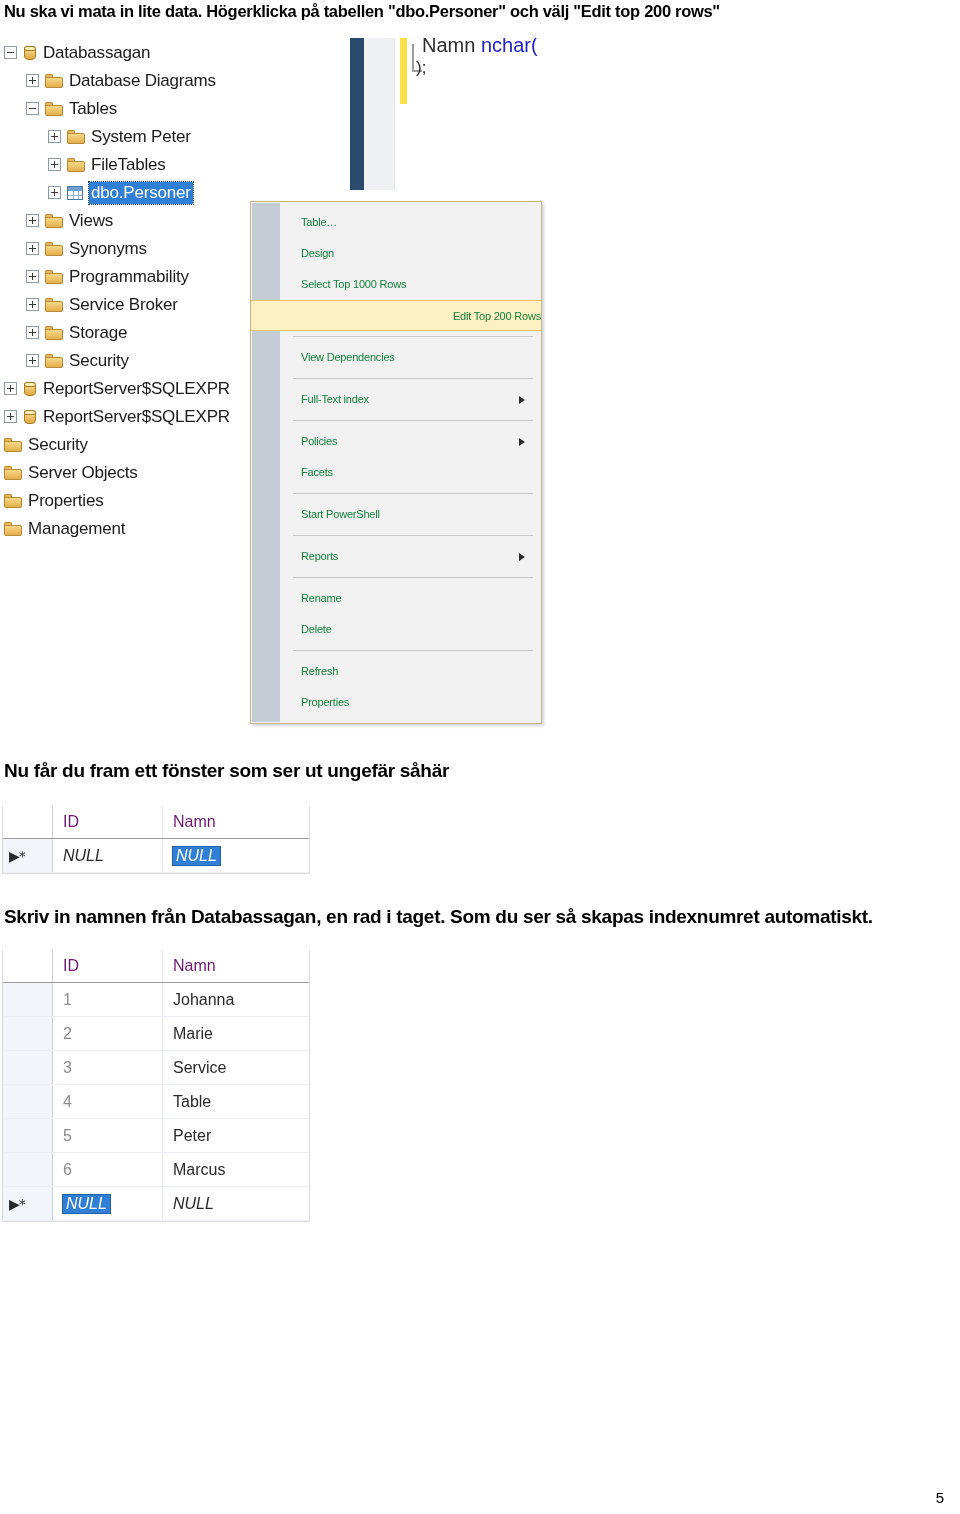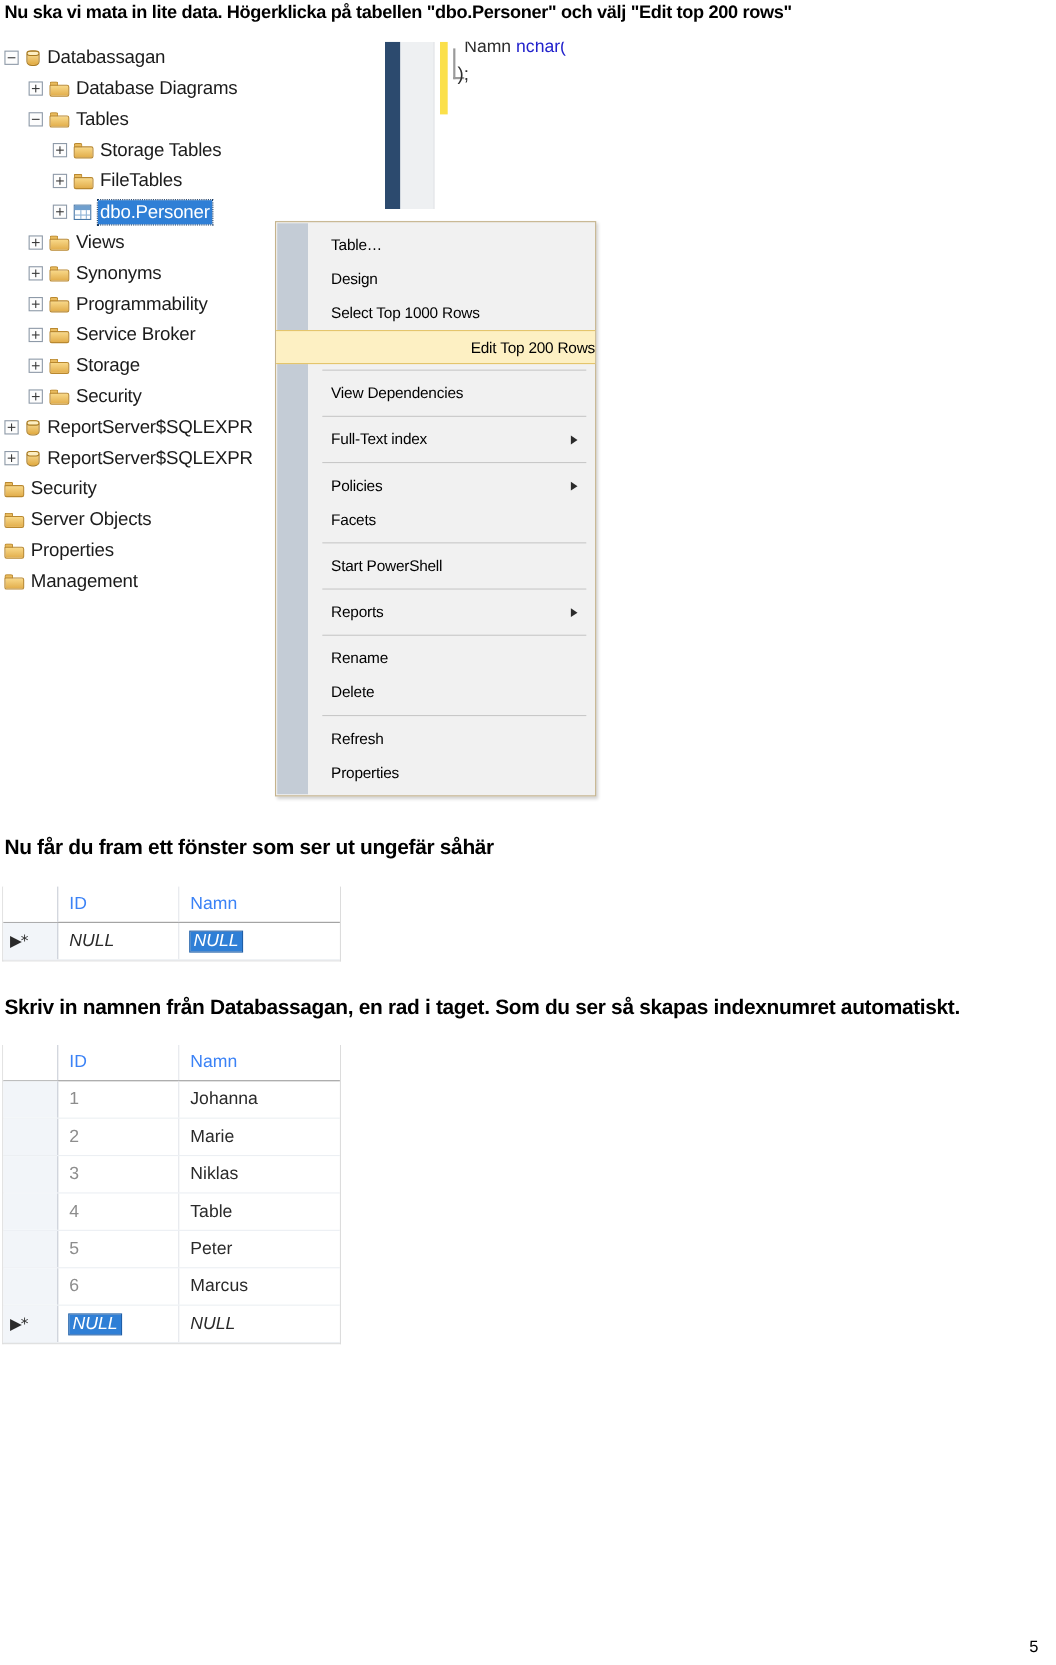--- a/index.html
+++ b/index.html
@@ -116,21 +116,21 @@
   }
   .ed-gutter{
     position:absolute;left:24px;top:0px;width:30px;height:152px;
     background:#eef0f2;border-right:1px solid #e3e5e8;
   }
   .ed-change{
     position:absolute;left:60px;top:0px;width:7px;height:66px;
     background:#fbe04a;
   }
   .ed-codeline1{
-    position:absolute;left:82px;top:-4px;font-size:16px;white-space:nowrap;
+    position:absolute;left:82px;top:-4px;font-size:20px;white-space:nowrap;
     color:#2d2d2d;
   }
   .ed-codeline1 .kw{color:#2222cc;}
   .ed-codeline2{
     position:absolute;left:76px;top:20px;font-size:17px;color:#2d2d2d;
   }
   .ed-brace{
     position:absolute;left:72px;top:6px;width:8px;height:26px;
     border-left:2px solid #9a9a9a;border-bottom:2px solid #9a9a9a;
   }
@@ -142,21 +142,21 @@
     box-shadow:2px 2px 3px rgba(0,0,0,0.18);
     box-sizing:border-box;
   }
   .ctx-gutter{
     position:absolute;left:1px;top:1px;width:28px;bottom:1px;
     background:#c4ccd6;
   }
   .ctx-items{position:relative;padding:5px 0 5px 0;}
   .ctx-item{
     position:relative;height:31px;line-height:31px;
-    padding-left:50px;font-size:14px;color:#000000;
+    padding-left:50px;font-size:11px;color:#15803d;
     letter-spacing:-0.2px;white-space:nowrap;
     box-sizing:border-box;
   }
   .ctx-item.hl{
     background:#fdf0c3;border-top:1px solid #e4c56c;
     border-bottom:1px solid #e4c56c;
     text-align:right;
   }
   .ctx-item .arrow{
     position:absolute;right:16px;top:12px;width:0;height:0;
@@ -189,42 +189,42 @@
     display:flex;align-items:center;box-sizing:border-box;
     padding-left:10px;white-space:nowrap;overflow:hidden;
   }
   .c-sel{
     width:50px;flex:0 0 50px;background:#f2f5f9;
     border-right:1px solid #c9ced6;padding-left:6px;
     font-size:14px;color:#2a2a2a;letter-spacing:-1px;
   }
   .c-id{width:110px;flex:0 0 110px;border-right:1px solid #e4e7ec;color:#8d8d8d;}
   .c-namn{flex:1 1 auto;color:#2a2a2a;}
-  .grow.head .c-id,.grow.head .c-namn{color:#3b82f6;}
+  .grow.head .c-id,.grow.head .c-namn{color:#701a75;}
   .grow.head .c-sel{background:#ffffff;border-right:1px solid #c9ced6;}
   .nullv{font-style:italic;color:#2a2a2a;}
   .nullv.sel{
     background:#2f7fd6;color:#ffffff;
     outline:1px solid #1f5fa8;padding:0 3px;
   }
   .idv{color:#8d8d8d;}
   .rowmark{font-family:"DejaVu Sans", sans-serif;}
 </style>
 </head>
 <body>
 
 <div class="doc-heading">Nu ska vi mata in lite data. Högerklicka på tabellen "dbo.Personer" och välj "Edit top 200 rows"</div>
 
 <div class="ssms-shot">
 
   <div class="tree" id="tree-root">
       <div class="tnode" style="top: 0px; left: 4px;"><span class="exp-box "></span><span class="ico ico-db"><span class="cyl"></span><span class="cap"></span></span><span class="tlabel">Databassagan</span></div>
       <div class="tnode" style="top: 28px; left: 26px;"><span class="exp-box plus"></span><span class="ico ico-folder"><span class="ft"></span><span class="fb"></span></span><span class="tlabel">Database Diagrams</span></div>
       <div class="tnode" style="top: 56px; left: 26px;"><span class="exp-box "></span><span class="ico ico-folder"><span class="ft"></span><span class="fb"></span></span><span class="tlabel">Tables</span></div>
-      <div class="tnode" style="top: 84px; left: 48px;"><span class="exp-box plus"></span><span class="ico ico-folder"><span class="ft"></span><span class="fb"></span></span><span class="tlabel">Storage Tables</span></div>
+      <div class="tnode" style="top: 84px; left: 48px;"><span class="exp-box plus"></span><span class="ico ico-folder"><span class="ft"></span><span class="fb"></span></span><span class="tlabel">System Peter</span></div>
       <div class="tnode" style="top: 112px; left: 48px;"><span class="exp-box plus"></span><span class="ico ico-folder"><span class="ft"></span><span class="fb"></span></span><span class="tlabel">FileTables</span></div>
       <div class="tnode selected" style="top: 140px; left: 48px;"><span class="exp-box plus"></span><span class="ico ico-table"><span class="tg"></span><span class="th"></span><span class="v1"></span><span class="v2"></span><span class="h1"></span></span><span class="tlabel">dbo.Personer</span></div>
       <div class="tnode" style="top: 168px; left: 26px;"><span class="exp-box plus"></span><span class="ico ico-folder"><span class="ft"></span><span class="fb"></span></span><span class="tlabel">Views</span></div>
       <div class="tnode" style="top: 196px; left: 26px;"><span class="exp-box plus"></span><span class="ico ico-folder"><span class="ft"></span><span class="fb"></span></span><span class="tlabel">Synonyms</span></div>
       <div class="tnode" style="top: 224px; left: 26px;"><span class="exp-box plus"></span><span class="ico ico-folder"><span class="ft"></span><span class="fb"></span></span><span class="tlabel">Programmability</span></div>
       <div class="tnode" style="top: 252px; left: 26px;"><span class="exp-box plus"></span><span class="ico ico-folder"><span class="ft"></span><span class="fb"></span></span><span class="tlabel">Service Broker</span></div>
       <div class="tnode" style="top: 280px; left: 26px;"><span class="exp-box plus"></span><span class="ico ico-folder"><span class="ft"></span><span class="fb"></span></span><span class="tlabel">Storage</span></div>
       <div class="tnode" style="top: 308px; left: 26px;"><span class="exp-box plus"></span><span class="ico ico-folder"><span class="ft"></span><span class="fb"></span></span><span class="tlabel">Security</span></div>
       <div class="tnode" style="top: 336px; left: 4px;"><span class="exp-box plus"></span><span class="ico ico-db"><span class="cyl"></span><span class="cap"></span></span><span class="tlabel">ReportServer$SQLEXPR</span></div>
       <div class="tnode" style="top: 364px; left: 4px;"><span class="exp-box plus"></span><span class="ico ico-db"><span class="cyl"></span><span class="cap"></span></span><span class="tlabel">ReportServer$SQLEXPR</span></div>
@@ -317,21 +317,21 @@
       <div class="gcell c-namn">
         <span>Marie</span>
       </div>
     </div>
     <div class="grow">
       <div class="gcell c-sel rowmark"></div>
       <div class="gcell c-id">
         <span class="idv">3</span>
       </div>
       <div class="gcell c-namn">
-        <span>Niklas</span>
+        <span>Service</span>
       </div>
     </div>
     <div class="grow">
       <div class="gcell c-sel rowmark"></div>
       <div class="gcell c-id">
         <span class="idv">4</span>
       </div>
       <div class="gcell c-namn">
         <span>Table</span>
       </div>

